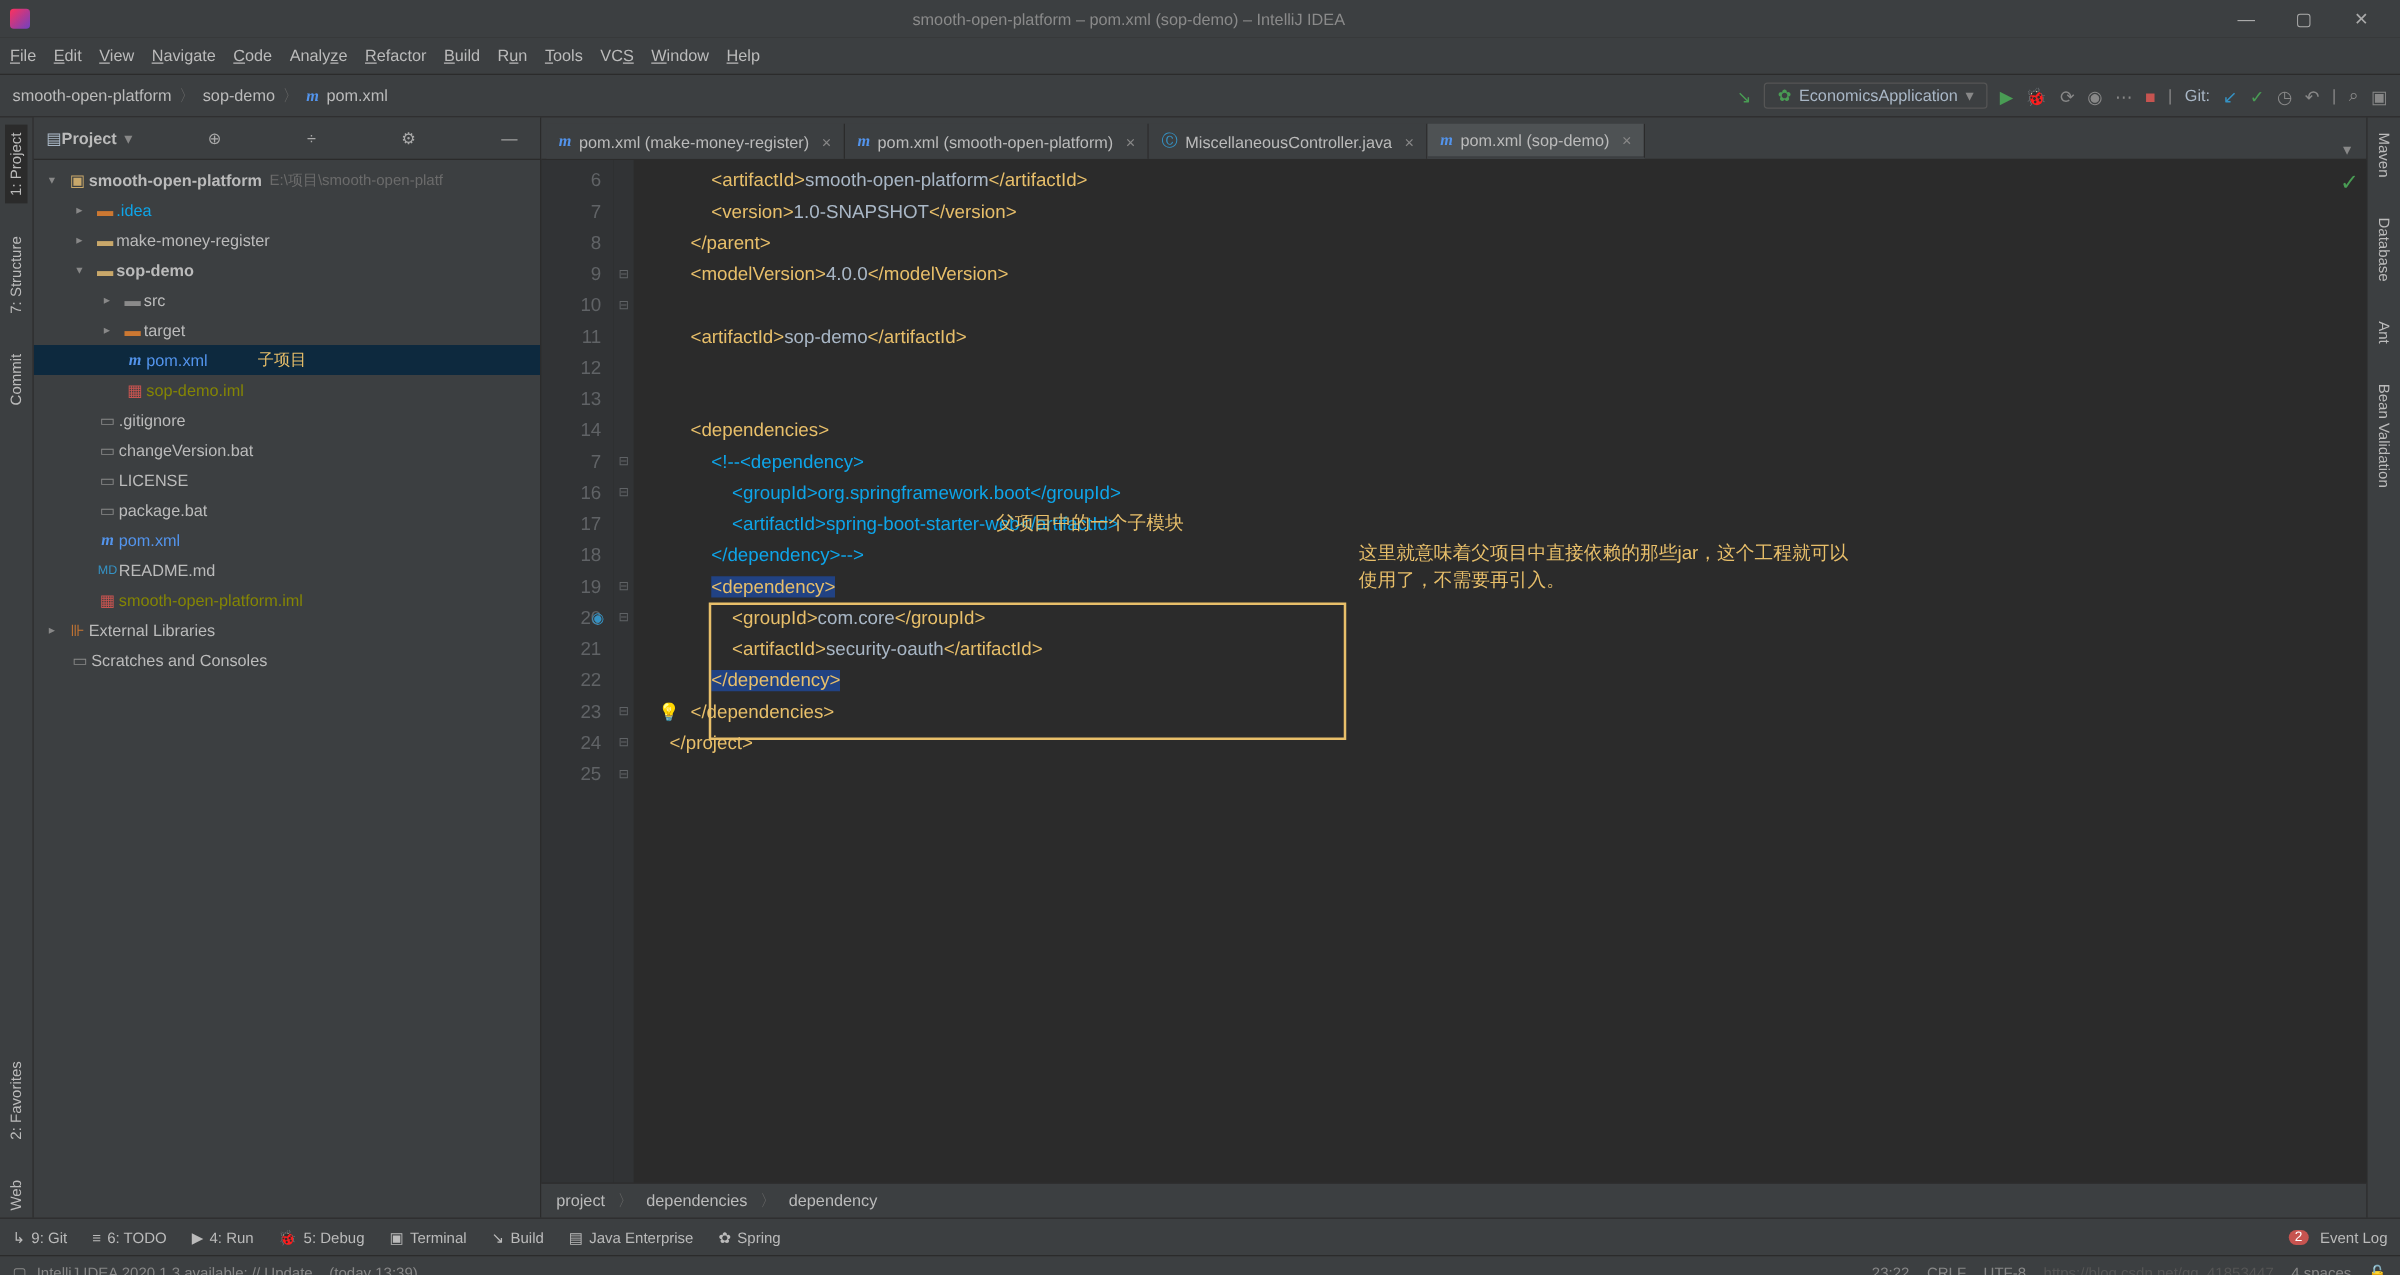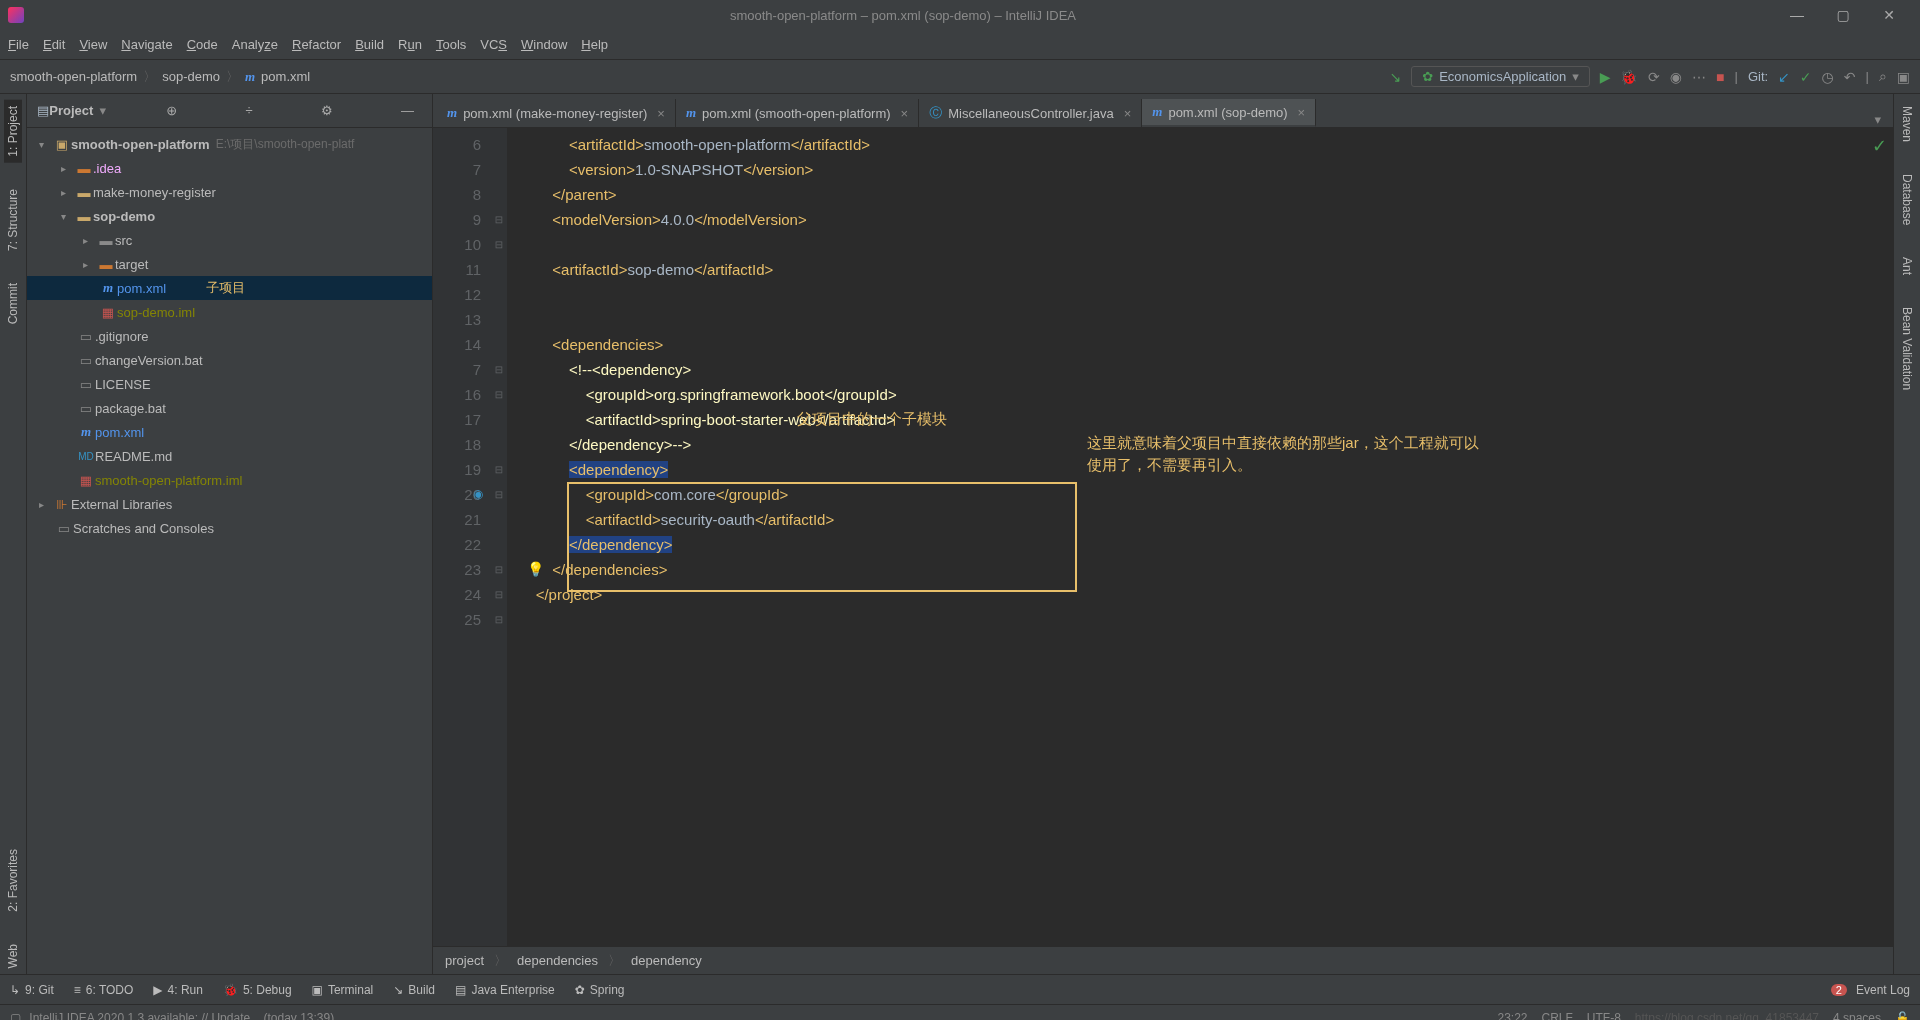--- a/index.html
+++ b/index.html
@@ -39,21 +39,21 @@
 .tabs { height:34px; background:#3c3f41; display:flex; align-items:flex-end; padding:0 4px; border-bottom:1px solid #2b2b2b; }
 .tab-ed { height:28px; display:flex; align-items:center; padding:0 10px; gap:6px; background:#3c3f41; cursor:pointer; border-right:1px solid #2b2b2b; color:#bbb; font-size:13px; }
 .tab-ed.active { background:#4e5254; border-bottom:2px solid #3c3f41; }
 .tab-ed .close { color:#888; margin-left:4px; }
 .editor { flex:1; background:#2b2b2b; display:flex; font-family:"JetBrains Mono",Consolas,monospace; font-size:15px; line-height:25px; position:relative; }
 .gutter { width:58px; background:#313335; color:#606366; text-align:right; padding:4px 10px 4px 0; user-select:none; }
 .fold { width:16px; background:#313335; padding-top:4px; color:#606366; font-size:10px; }
 .fold div { height:25px; text-align:center; }
 .code { flex:1; padding:4px 0 4px 12px; position:relative; }
 .code .line { height:25px; white-space:pre; }
-.tag { color:#e8bf6a; } .txt { color:#a9b7c6; } .cmt { color:#fef9c3; }
+.tag { color:#e8bf6a; } .txt { color:#a9b7c6; } .cmt { color:#0ea5e9; }
 .hl { background:#214283; }
 .bulb { position:absolute; left:20px; color:#ffc66d; font-size:14px; }
 .ringicon { position:absolute; left:-18px; color:#3592c4; font-size:12px; }
 .annot { position:absolute; color:#e8bf6a; font-size:15px; pointer-events:none; font-family:"Segoe UI",sans-serif; }
 .annot-box { position:absolute; border:2px solid #e8bf6a; pointer-events:none; }
 .breadcrumb-bot { height:28px; background:#3c3f41; border-top:1px solid #2b2b2b; display:flex; align-items:center; padding:0 12px; gap:10px; color:#bbb; font-size:13px; }
 .breadcrumb-bot .sep { color:#666; }
 .rightgut { width:27px; background:#3c3f41; border-left:1px solid #2b2b2b; display:flex; flex-direction:column; align-items:center; padding-top:6px; gap:20px; }
 .rightgut .tab { writing-mode:vertical-rl; color:#bbb; font-size:12px; cursor:pointer; padding:6px 2px; }
 .bottombar { height:30px; background:#3c3f41; border-top:1px solid #2b2b2b; display:flex; align-items:center; padding:0 10px; gap:20px; color:#bbb; font-size:12px; }
@@ -148,21 +148,21 @@
     <div class="tree">
       <div class="treerow" style="padding-left:12px">
           <span class="chev">▾</span>
           <span class="fico folder-open">▣</span>
           <span class="label" style="font-weight:bold">smooth-open-platform</span>
           <span class="dim">E:\项目\smooth-open-platf</span>
         </div>
       <div class="treerow" style="padding-left:34px">
           <span class="chev">▸</span>
           <span class="fico folder-orange">▬</span>
-          <span class="label" style="color:#f0abfc">.idea</span>
+          <span class="label" style="color:#0ea5e9">.idea</span>
         </div>
       <div class="treerow" style="padding-left:34px">
           <span class="chev">▸</span>
           <span class="fico folder-open">▬</span>
           <span class="label" style="font-weight:normal">make-money-register</span>
         </div>
       <div class="treerow" style="padding-left:34px">
           <span class="chev">▾</span>
           <span class="fico folder-open">▬</span>
           <span class="label" style="font-weight:bold">sop-demo</span>

